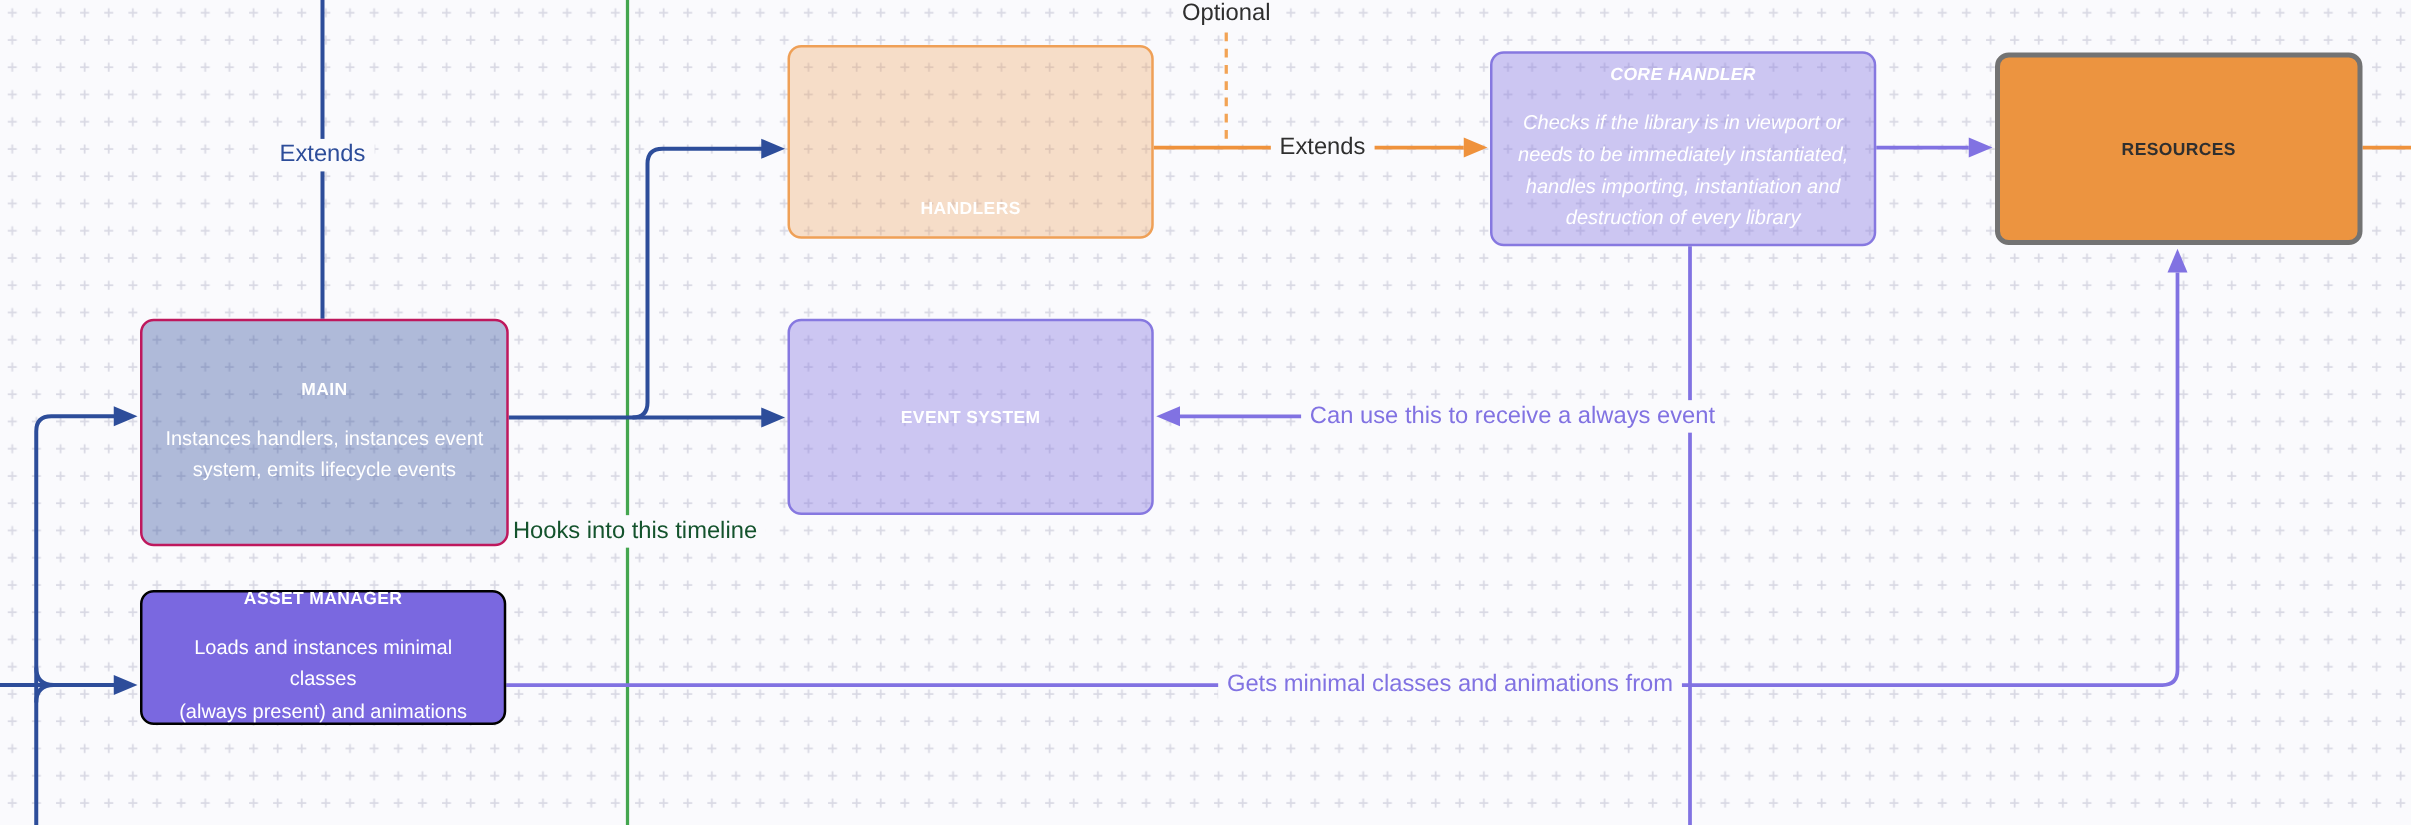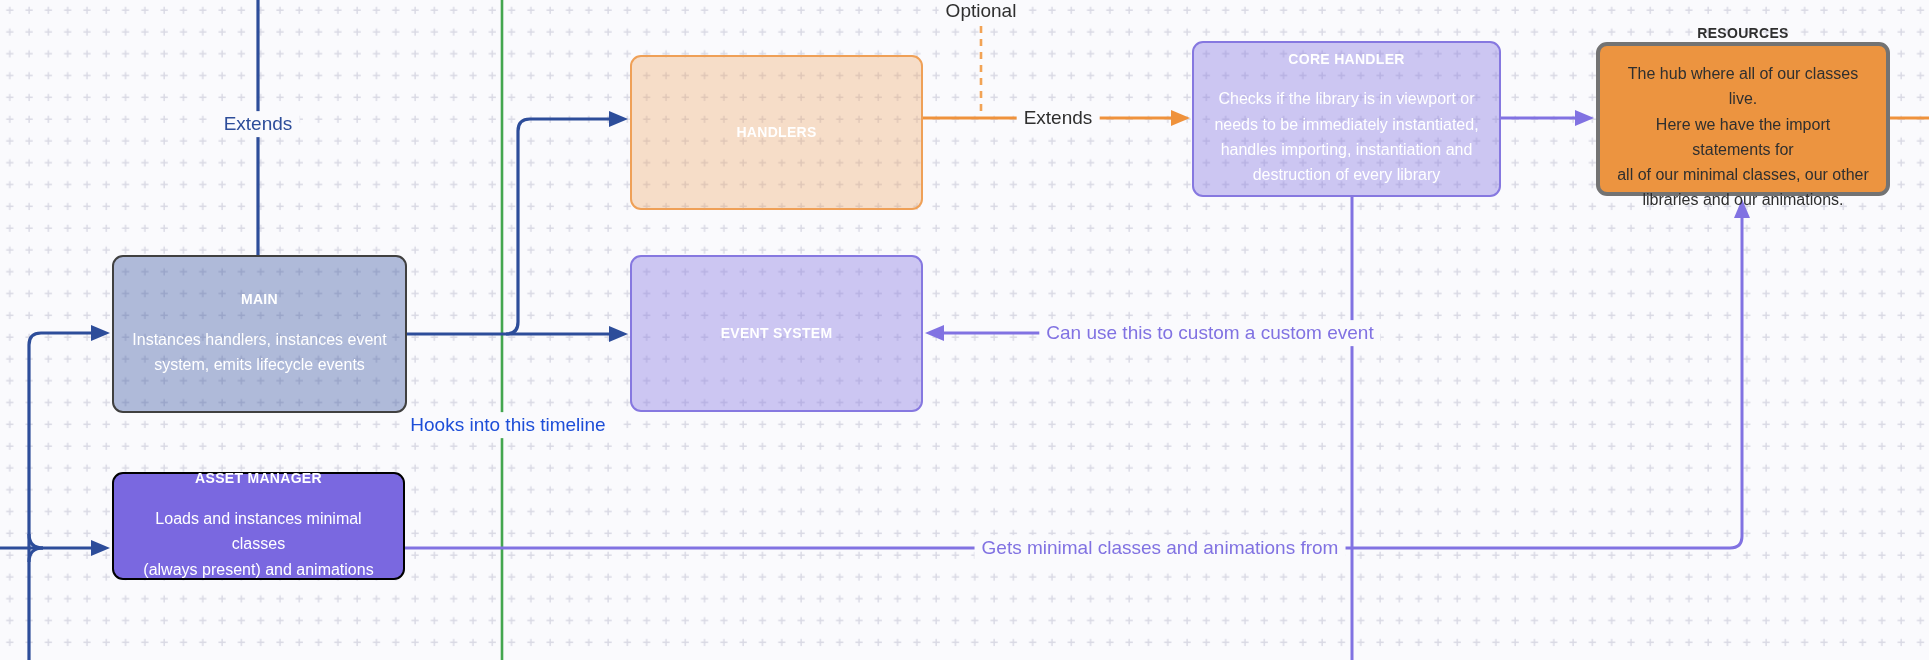--- a/index.html
+++ b/index.html
@@ -8,41 +8,41 @@
     font-family:"Liberation Sans","DejaVu Sans",sans-serif;background:#fafafd;
   }
   #wires{position:absolute;left:0;top:0;z-index:1;}
   .node{
     position:absolute;z-index:3;box-sizing:border-box;border-radius:11px;
     display:flex;flex-direction:column;align-items:center;justify-content:center;
     gap:19px;text-align:center;padding:14px 16px;
   }
   .node .title{font-size:14px;font-weight:700;letter-spacing:.3px;line-height:1.2;}
   .node .body{font-size:16px;line-height:1.58;white-space:pre-line;}
-  .node-handlers{left:630px;top:55px;width:293px;height:155px;
-    background:rgba(239,156,78,.30);border:2px solid #efa057;color:#fff;}
+  .node-handlers{left:630px;top:36px;width:293px;height:155px;
+    background:rgba(239,156,78,.30);border:2px solid #efa057;color:#fff;justify-content:flex-end;}
   .node-core-handler{left:1192px;top:41px;width:309px;height:156px;
-    background:rgba(134,120,224,.40);border:2px solid #8678e0;color:#fff;}
+    background:rgba(134,120,224,.40);border:2px solid #8678e0;color:#fff;font-style:italic;}
   .node-resources{left:1596px;top:42px;width:294px;height:154px;
     background:#ec9440;border:4px solid #737373;color:#2f2f2f;}
-  .node-main{left:112px;top:255px;width:295px;height:158px;
-    background:rgba(45,77,154,.37);border:2px solid #404040;color:#fff;}
+  .node-main{left:112px;top:255px;width:295px;height:182px;
+    background:rgba(45,77,154,.37);border:2px solid #be185d;color:#fff;}
   .node-event-system{left:630px;top:255px;width:293px;height:157px;
     background:rgba(134,120,224,.40);border:2px solid #8678e0;color:#fff;}
   .node-asset-manager{left:112px;top:472px;width:293px;height:108px;
     background:#7a68e0;border:2px solid #000000;color:#fff;}
   .edge-label{
     position:absolute;z-index:2;transform:translate(-50%,-50%);
     background:#fafafd;padding:1px 7px;font-size:19px;white-space:nowrap;line-height:1.25;
   }
   .lbl-extends-top{left:258px;top:124px;color:#2d4d9a;}
   .lbl-optional{left:981px;top:11px;color:#2f2f2f;}
   .lbl-extends-mid{left:1058px;top:118px;color:#2f2f2f;}
   .lbl-custom-event{left:1210px;top:333px;color:#8172e2;}
-  .lbl-hooks{left:508px;top:425px;color:#1d4ed8;}
+  .lbl-hooks{left:508px;top:425px;color:#14532d;}
   .lbl-gets{left:1160px;top:548px;color:#8172e2;}
 </style>
 </head>
 <body>
 
 <div id="canvas">
 
   <svg id="wires" width="1929" height="660" viewBox="0 0 1929 660">
     <defs>
       <pattern id="dotgrid" width="19.3" height="21.8" patternUnits="userSpaceOnUse">
@@ -86,42 +86,38 @@
     <g fill="#8172e2">
       <polygon points="925,333 944,325 944,341"></polygon>
       <polygon points="1594,118 1575,110 1575,126"></polygon>
       <polygon points="1742,199 1734,218 1750,218"></polygon>
     </g>
   </svg>
 
   <div class="edge-label lbl-extends-top">Extends</div>
   <div class="edge-label lbl-optional">Optional</div>
   <div class="edge-label lbl-extends-mid">Extends</div>
-  <div class="edge-label lbl-custom-event">Can use this to custom a custom event</div>
+  <div class="edge-label lbl-custom-event">Can use this to receive a always event</div>
   <div class="edge-label lbl-hooks">Hooks into this timeline</div>
   <div class="edge-label lbl-gets">Gets minimal classes and animations from</div>
 
   <div class="node node-handlers">
     <div class="title">HANDLERS</div>
   </div>
 
   <div class="node node-core-handler">
     <div class="title">CORE HANDLER</div>
     <div class="body">Checks if the library is in viewport or
 needs to be immediately instantiated,
 handles importing, instantiation and
 destruction of every library</div>
   </div>
 
   <div class="node node-resources">
     <div class="title">RESOURCES</div>
-    <div class="body">The hub where all of our classes live.
-Here we have the import statements for
-all of our minimal classes, our other
-libraries and our animations.</div>
   </div>
 
   <div class="node node-main">
     <div class="title">MAIN</div>
     <div class="body">Instances handlers, instances event
 system, emits lifecycle events</div>
   </div>
 
   <div class="node node-event-system">
     <div class="title">EVENT SYSTEM</div>

